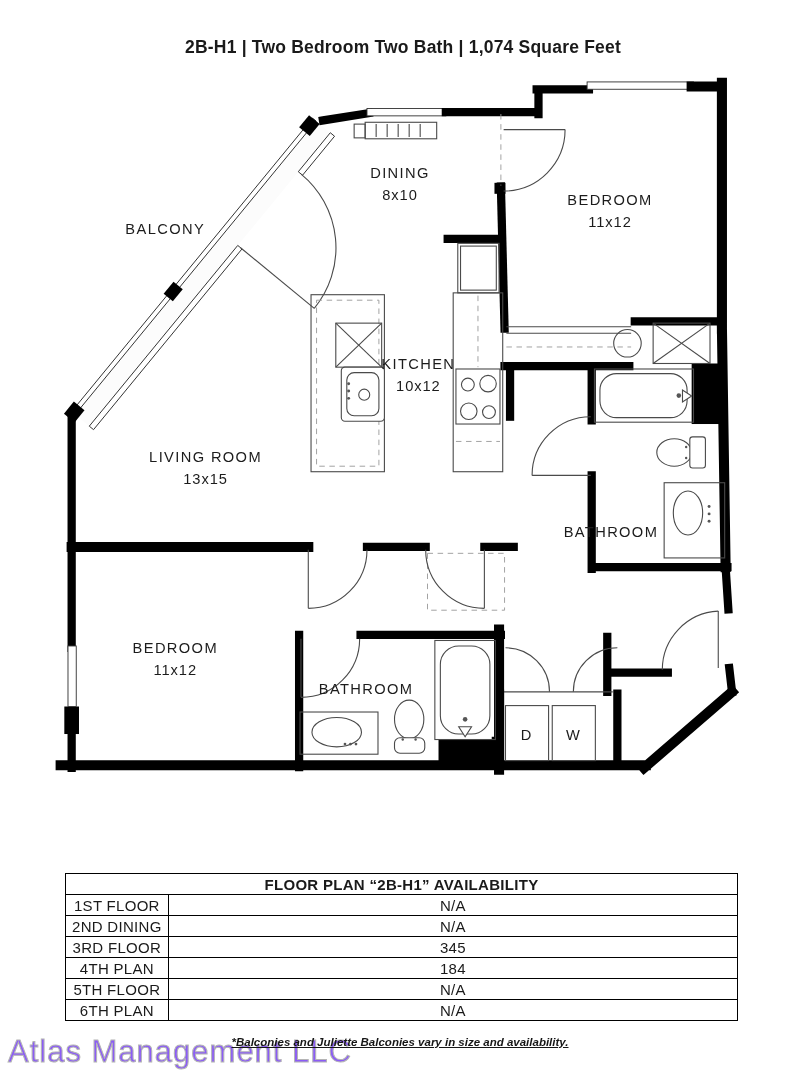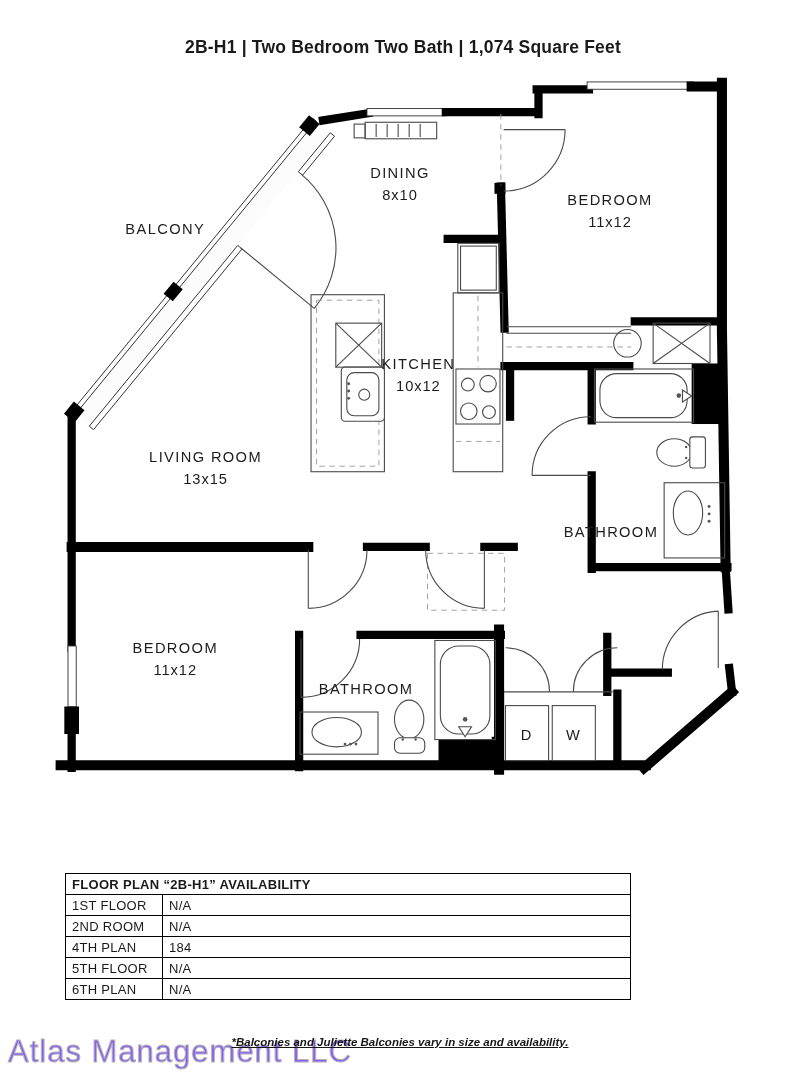--- a/index.html
+++ b/index.html
@@ -17,22 +17,22 @@
   .dash{stroke:#9a9a9a;stroke-width:1;fill:none;stroke-dasharray:6 5;}
   .blk{fill:#000;stroke:none;}
   .win{fill:#fff;stroke:#333;stroke-width:1;}
   .dot{fill:#555;stroke:none;}
   .lbl{font-family:"Liberation Sans",sans-serif;font-size:16px;font-weight:500;
        fill:#1c1c1c;letter-spacing:1.5px;text-anchor:middle;}
   .lblS{font-family:"Liberation Sans",sans-serif;font-size:16px;fill:#1c1c1c;
         letter-spacing:1px;text-anchor:middle;}
 
   
-  .avail{position:absolute;left:65px;top:873px;width:566px;border-collapse:collapse;
-         font-size:13px;letter-spacing:.3px;}
+  .avail{position:absolute;left:65px;top:873px;width:673px;border-collapse:collapse;
+         font-size:15px;letter-spacing:.3px;text-align:center;}
   .avail td{border:1.5px solid #000;padding:2px 6px;line-height:15px;height:16px;white-space:nowrap;}
   .avail .t{font-weight:bold;}
   .avail .h{font-weight:bold;}
   .avail .c1{width:84px;}
 
   .note{position:absolute;left:0;top:1036px;width:800px;text-align:center;
         font-size:11.5px;font-style:italic;font-weight:600;color:#161616;text-decoration:underline;}
   .watermark{position:absolute;left:8px;top:1034px;font-size:31px;letter-spacing:1px;
         color:#8b5cf6;-webkit-text-stroke:1px #b5b5b5;white-space:nowrap;}
 </style>
@@ -248,22 +248,26 @@
   <table class="avail">
     <tbody>
       <tr>
         <td class="t" colspan="2">FLOOR PLAN “2B-H1” AVAILABILITY</td>
       </tr>
       <tr>
         <td class="c1">1ST FLOOR</td>
         <td>N/A</td>
       </tr>
       <tr>
-        <td class="c1">2ND ROOM</td>
-        <td>N/A</td>
+        <td class="c1">2ND DINING</td>
+        <td>N/A</td>
+      </tr>
+      <tr>
+        <td class="c1">3RD FLOOR</td>
+        <td>345</td>
       </tr>
       <tr>
         <td class="c1">4TH PLAN</td>
         <td>184</td>
       </tr>
       <tr>
         <td class="c1">5TH FLOOR</td>
         <td>N/A</td>
       </tr>
       <tr>

